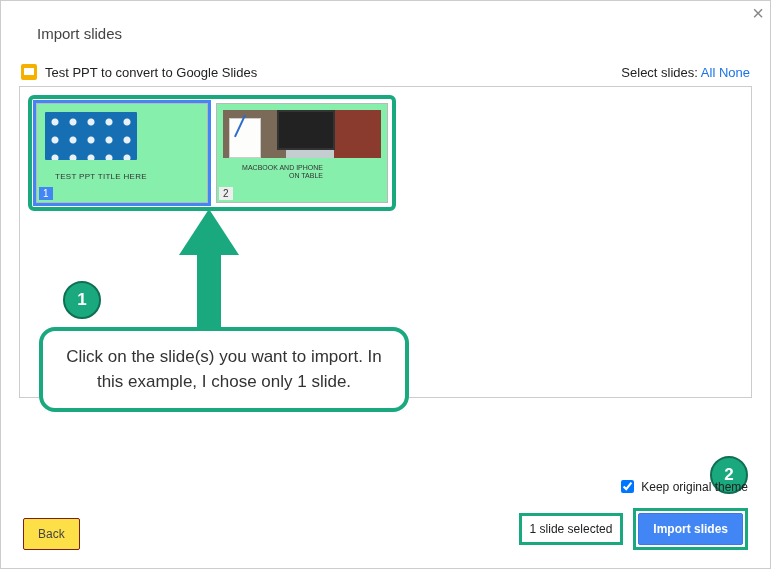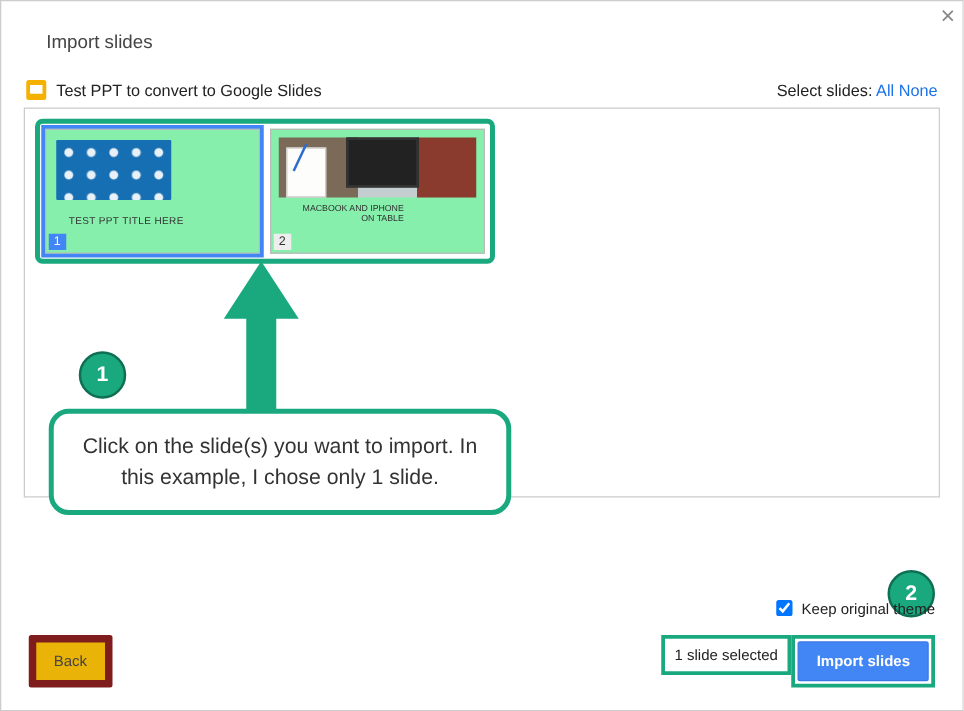--- a/index.html
+++ b/index.html
@@ -33,26 +33,26 @@
   .arrow{position:absolute;left:178px;top:208px;width:60px;height:125px}
   .arrow-stem{position:absolute;left:18px;top:42px;width:24px;height:83px;background:#1aa97f}
   .arrow-head{position:absolute;left:0;top:0;width:0;height:0;border-left:30px solid transparent;border-right:30px solid transparent;border-bottom:46px solid #1aa97f}
   .badge{width:34px;height:34px;border-radius:50%;background:#1aa97f;border:2px solid #0f6f53;color:#fff;font-weight:bold;font-size:17px;display:flex;align-items:center;justify-content:center}
   .badge1-wrap{position:absolute;left:62px;top:280px}
   .badge2-wrap{position:absolute;right:22px;top:455px}
   .callout-box{position:absolute;left:38px;top:326px;width:326px;border:4px solid #1aa97f;border-radius:16px;background:#fff;padding:14px 18px;font-size:17px;color:#333;text-align:center;line-height:1.45}
   
   .footer{position:absolute;left:0;right:0;bottom:0;height:84px;padding:0 22px 18px 22px;box-sizing:border-box;display:flex;align-items:flex-end;justify-content:space-between}
   .btn{font-size:12px;padding:8px 14px;cursor:pointer;border-radius:2px}
-  .btn-back{background:#eab308;border:6px solid #7f1d1d;color:#444}
+  .btn-back{background:#fde047;border:1px solid #7f1d1d;color:#444}
   .btn-cancel{background:#f1f1f1;border:1px solid #d9d9d9;color:#444}
   .btn-primary{background:#4285f4;border:1px solid #3b78e7;color:#fff;font-weight:bold}
   .right-group{display:flex;flex-direction:column;align-items:flex-end;gap:12px}
   .keep{font-size:12px;color:#222;display:flex;align-items:center;gap:4px}
-  .bottom-row{display:flex;align-items:flex-start;}
+  .bottom-row{display:flex;align-items:center;gap:10px}
   .sel-count{font-size:12px;color:#222;border:3px solid #1aa97f;padding:6px 8px}
   .import-outline{border:3px solid #1aa97f;padding:2px;display:inline-block}
 </style>
 </head>
 <body>
 
 <div class="dialog">
 
   <div class="close">×</div>
 

